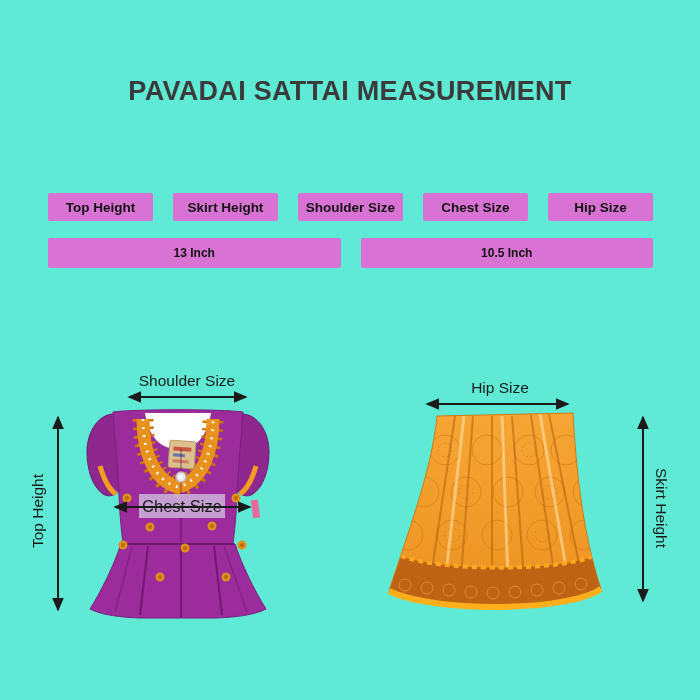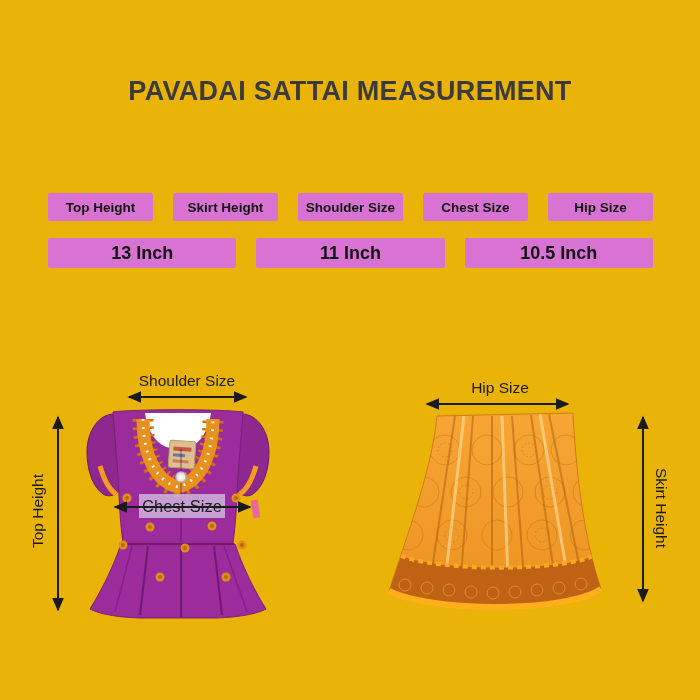--- a/index.html
+++ b/index.html
@@ -1,33 +1,33 @@
 <!DOCTYPE html>
 <html style="--box-pink: #d973d3; --title-text: #3b3b3b; --blouse-purple: #9c2b9c; --sleeve-purple: #8e278e; --skirt-orange: #f0992b; --border-bronze: #be6314; --hem-yellow: #ffaf1c; --embroidery-orange: #e8921d; --arrow-black: #1b1b1b; --chest-label-bg: #ceb4dd;"><head>
 <meta charset="utf-8">
 <style>
   html,body{margin:0;padding:0;background:#fff;}
   .canvas{
-    position:relative;width:700px;height:700px;background:#eab308;overflow:hidden;
+    position:relative;width:700px;height:700px;background:#5eead4;overflow:hidden;
     font-family:"Liberation Sans",sans-serif;
   }
   .page-title{
     position:absolute;left:0;top:76px;width:700px;text-align:center;
     font-size:27px;font-weight:800;letter-spacing:.3px;color:var(--title-text,#3b3b3b);
   }
   .mrow{position:absolute;left:48px;width:605px;display:flex;gap:20px;}
   .mrow.header{top:193px;}
   .mrow.values{top:238px;}
   .mbox{
     flex:1;display:flex;align-items:center;justify-content:center;
     background:var(--box-pink,#d973d3);color:#121212;font-weight:700;
     border-radius:2px;font-size:13.5px;
   }
   .mrow.header .mbox{height:28px;}
-  .mrow.values .mbox{height:30px;font-size:18px;}
+  .mrow.values .mbox{height:30px;font-size:12px;}
   .layer{position:absolute;left:0;top:0;width:700px;height:700px;}
   .garments{z-index:1;}
   .labels{z-index:2;}
   .arrows{z-index:3;pointer-events:none;}
   .anno{
     position:absolute;font-size:15.5px;color:var(--arrow-black,#1b1b1b);
     text-align:center;white-space:nowrap;
   }
   .anno.shoulder{left:97px;top:372px;width:180px;}
   .anno.hip{left:410px;top:379px;width:180px;}
@@ -50,21 +50,20 @@
   <div class="mrow header">
     <div class="mbox">Top Height</div>
     <div class="mbox">Skirt Height</div>
     <div class="mbox">Shoulder Size</div>
     <div class="mbox">Chest Size</div>
     <div class="mbox">Hip Size</div>
   </div>
 
   <div class="mrow values">
     <div class="mbox">13 Inch</div>
-    <div class="mbox">11 Inch</div>
     <div class="mbox">10.5 Inch</div>
   </div>
 
   <svg class="layer garments" viewBox="0 0 700 700">
     <defs>
       <linearGradient id="skirtGrad" x1="0" y1="0" x2="0" y2="1">
         <stop offset="0" stop-color="#f6a636"></stop>
         <stop offset="1" stop-color="#ec9220"></stop>
       </linearGradient>
       <clipPath id="skirtClip">

